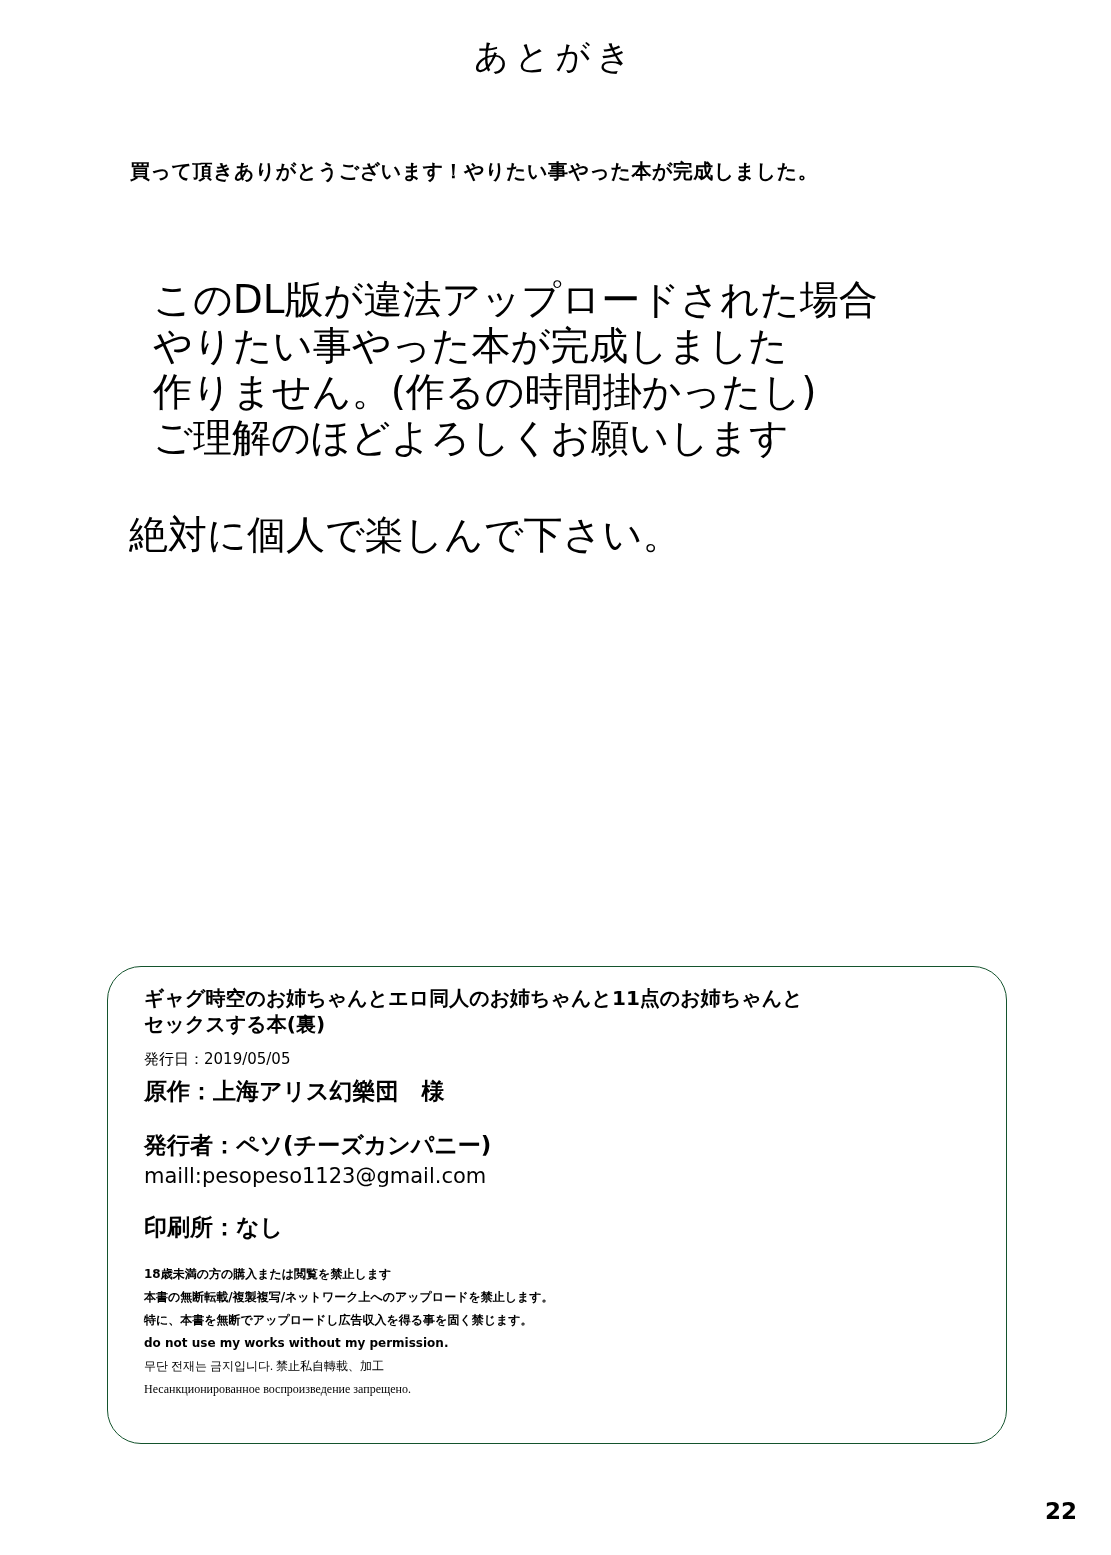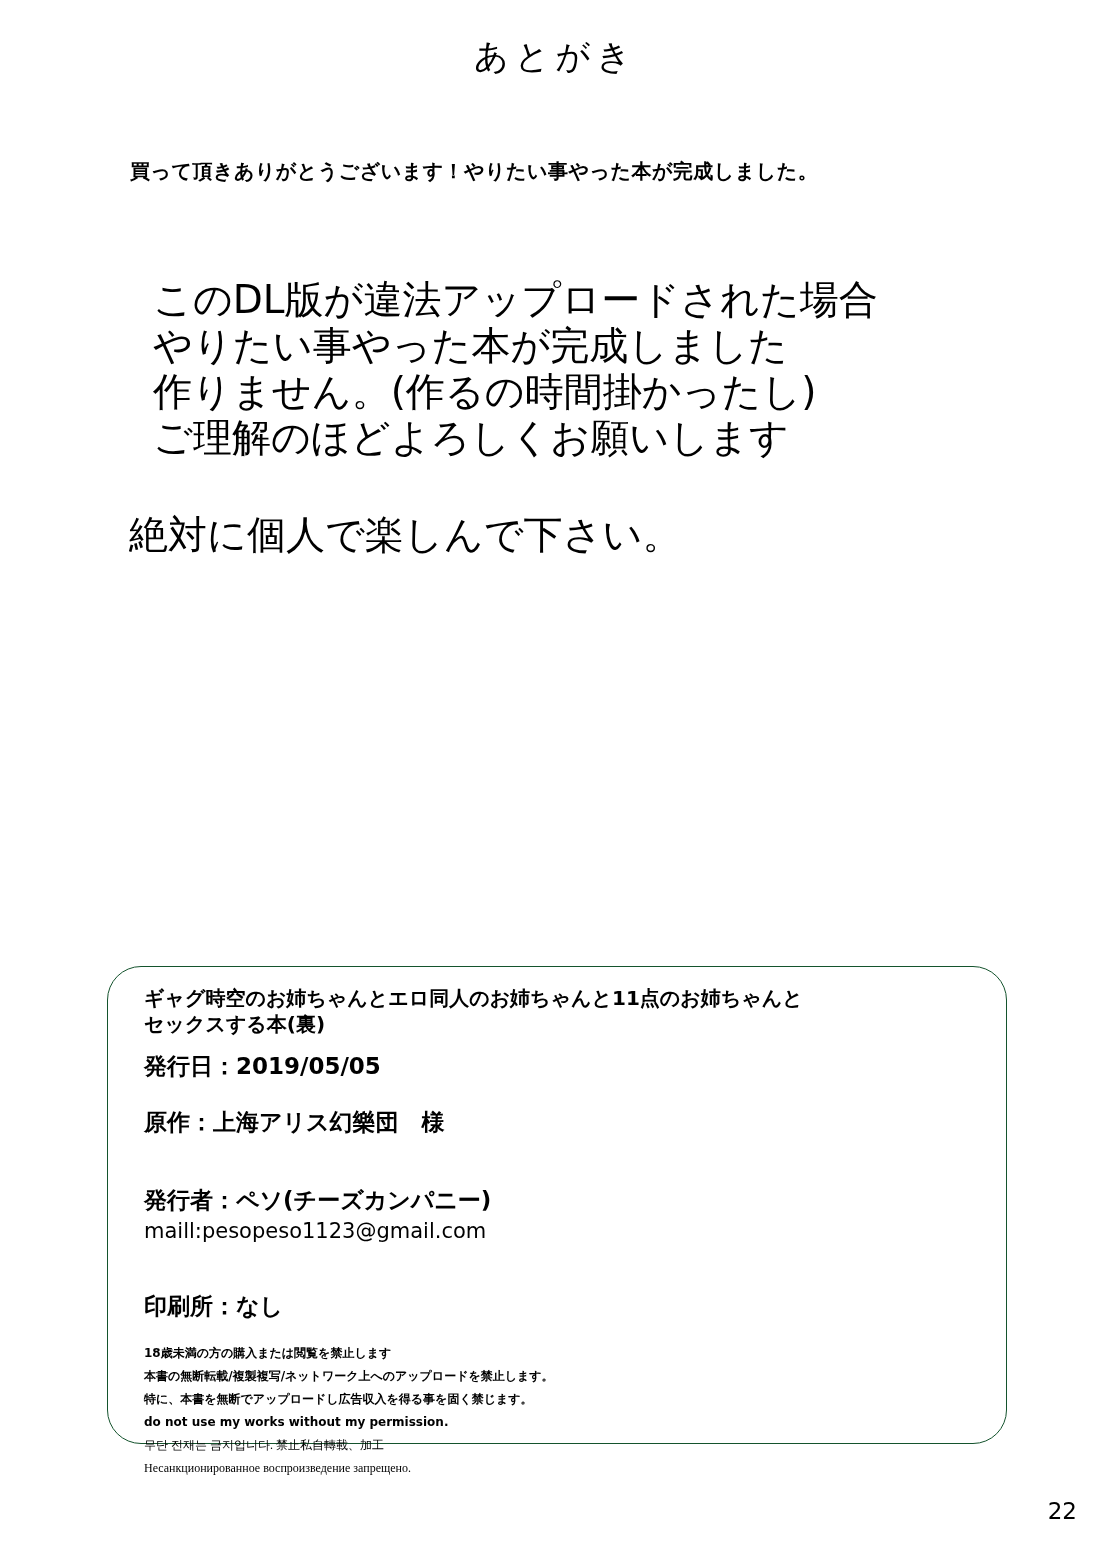--- a/index.html
+++ b/index.html
@@ -79,32 +79,31 @@
     right: 20px;
   }
   .col-title {
     font-size: 20px;
     font-weight: 700;
     line-height: 26px;
     letter-spacing: 0px;
     white-space: nowrap;
   }
   .col-big {
-    font-size: 23px;
-    font-weight: 700;
+    font-size: 15px;
+    font-weight: 400;
     line-height: 32px;
-    margin-top: 13px;
+    margin-top: 6px;
     white-space: nowrap;
   }
   .col-big2 {
     font-size: 23px;
     font-weight: 700;
     line-height: 32px;
     white-space: nowrap;
-    margin-top: 24px;
   }
   .gap-a { height: 22px; }
   .gap-b { height: 20px; }
   .col-mid {
     font-size: 21px;
     font-weight: 400;
     line-height: 30px;
     white-space: nowrap;
   }
   .col-small {
@@ -115,21 +114,21 @@
   }
   .col-small.thin {
     font-weight: 400;
     font-family: Liberation Serif, serif;
   }
   .page-number {
     position: absolute;
     right: 34px;
     bottom: 31px;
     font-size: 23px;
-    font-weight: 400;
+    font-weight: 700;
   }
 </style>
 </head>
 <body>
 
 <div class="page">
 
   <div class="afterword-title">あとがき</div>
 
   <div class="intro-line">買って頂きありがとうございます！やりたい事やった本が完成しました。</div>

